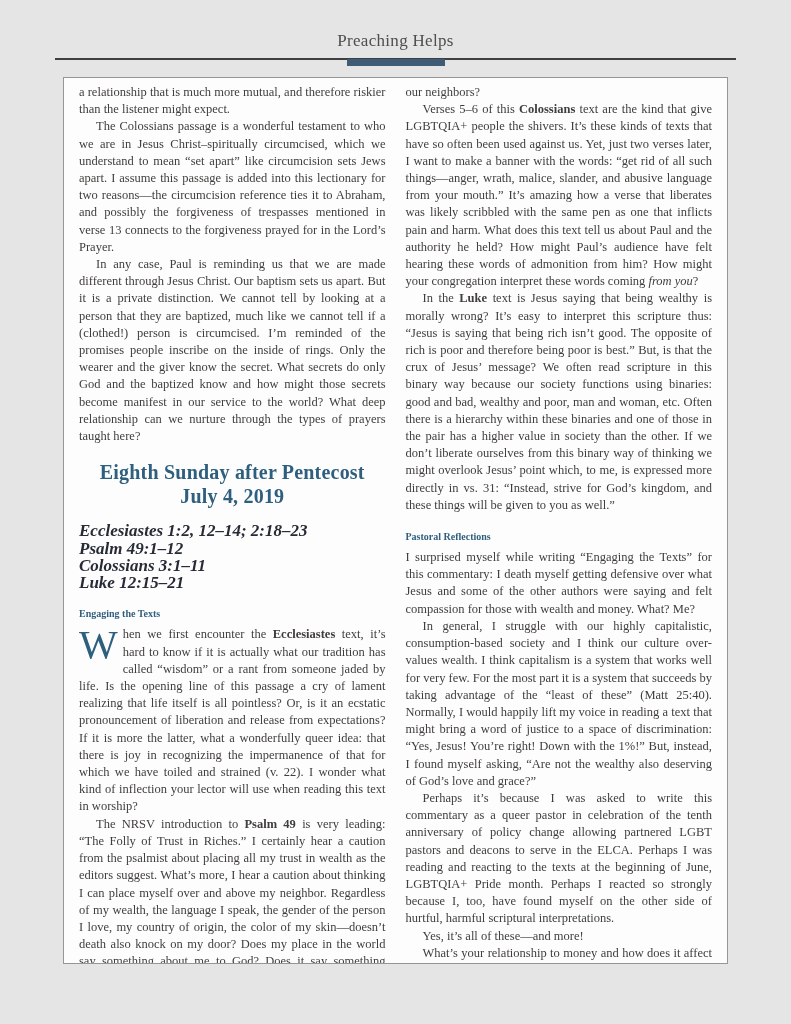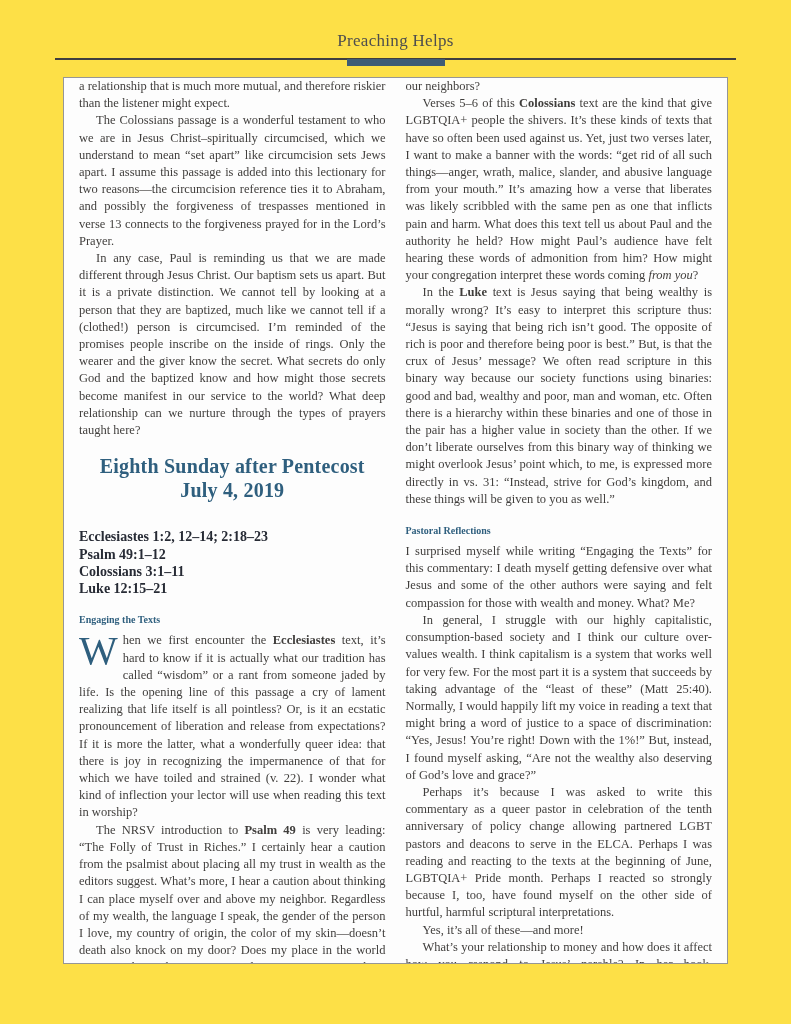--- a/index.html
+++ b/index.html
@@ -11,21 +11,21 @@
     --border: #969696;
     --rule: #3f3f3f;
     --title: #4e4e4e;
   }
   * { box-sizing: border-box; }
   html, body { margin: 0; padding: 0; background: #ffffff; }
   .page {
     position: relative;
     width: 791px;
     height: 1024px;
-    background: #fde047;
+    background: #e5e5e5;
     font-family: "Liberation Serif", "DejaVu Serif", serif;
     color: var(--body);
     overflow: hidden;
   }
   
   .journal-header { padding-top: 30px; }
   .journal-title {
     text-align: center;
     font-size: 17px;
     line-height: 22px;
@@ -48,21 +48,21 @@
     background: var(--bar);
   }
   
   .content-box {
     position: absolute;
     left: 63px;
     top: 77px;
     width: 665px;
     height: 887px;
     border: 1px solid var(--border);
-    padding: 0 15px;
+    padding: 6px 15px;
     display: flex;
     gap: 20px;
     overflow: hidden;
     background: #fdfdfd;
   }
   .col { flex: 1 1 0; min-width: 0; }
   .para {
     margin: 0;
     font-size: 12.5px;
     line-height: 17.2px;
@@ -80,25 +80,26 @@
   .day-heading {
     margin: 16px 0 0;
     color: var(--accent);
     font-size: 20px;
     line-height: 23.5px;
     font-weight: bold;
     letter-spacing: 0.2px;
     text-align: center;
   }
   .scriptures {
-    margin-top: 26px;
+    margin-top: 14px;
     font-weight: bold;
     color: var(--scripture);
-    font-size: 14px;
+    font-size: 17px;
     line-height: 17.3px;
+    font-style: italic;
   }
   .section-heading {
     margin: 13px 0 3px;
     color: var(--accent);
     font-size: 10px;
     line-height: 19px;
     font-weight: bold;
   }
   .dropcap {
     float: left;

